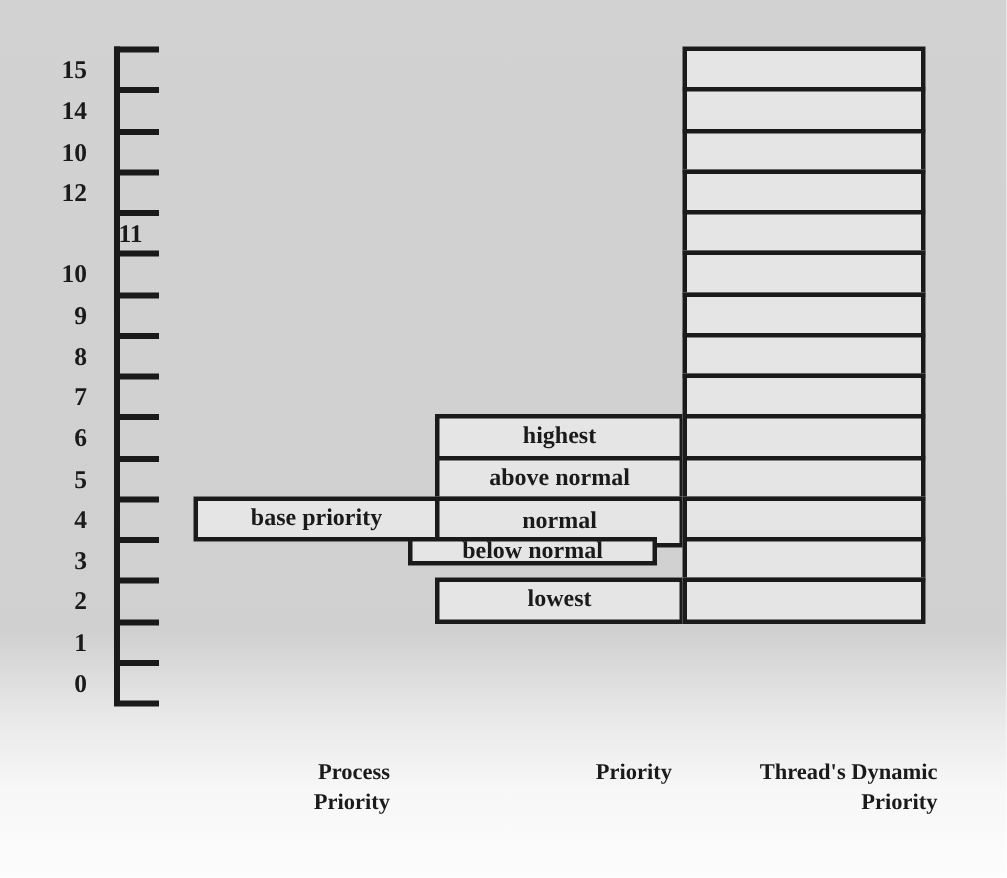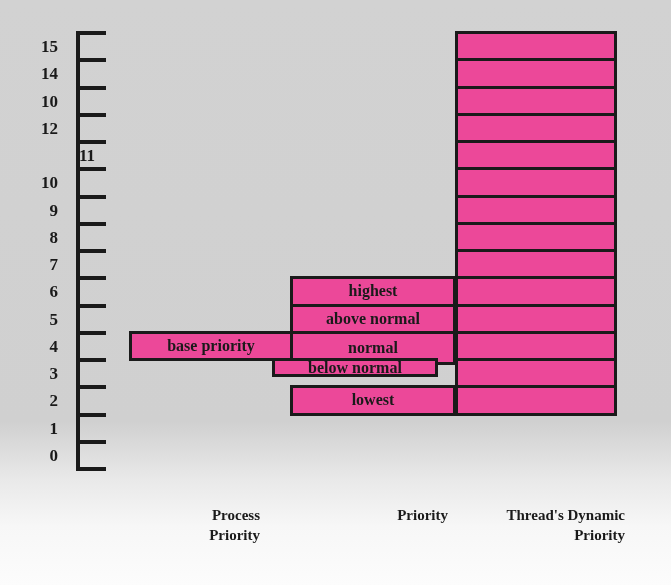--- a/index.html
+++ b/index.html
@@ -47,21 +47,21 @@
   }
 
   
   .col {
     position: absolute;
     box-sizing: border-box;
   }
   .pbox {
     position: absolute;
     box-sizing: border-box;
-    background: #ec4899;
+    background: #e5e5e5;
     border: 3px solid #1a1a1a;
     display: flex;
     align-items: center;
     justify-content: center;
     font-size: 16px;
     font-weight: bold;
     color: #1a1a1a;
     white-space: nowrap;
   }
 

